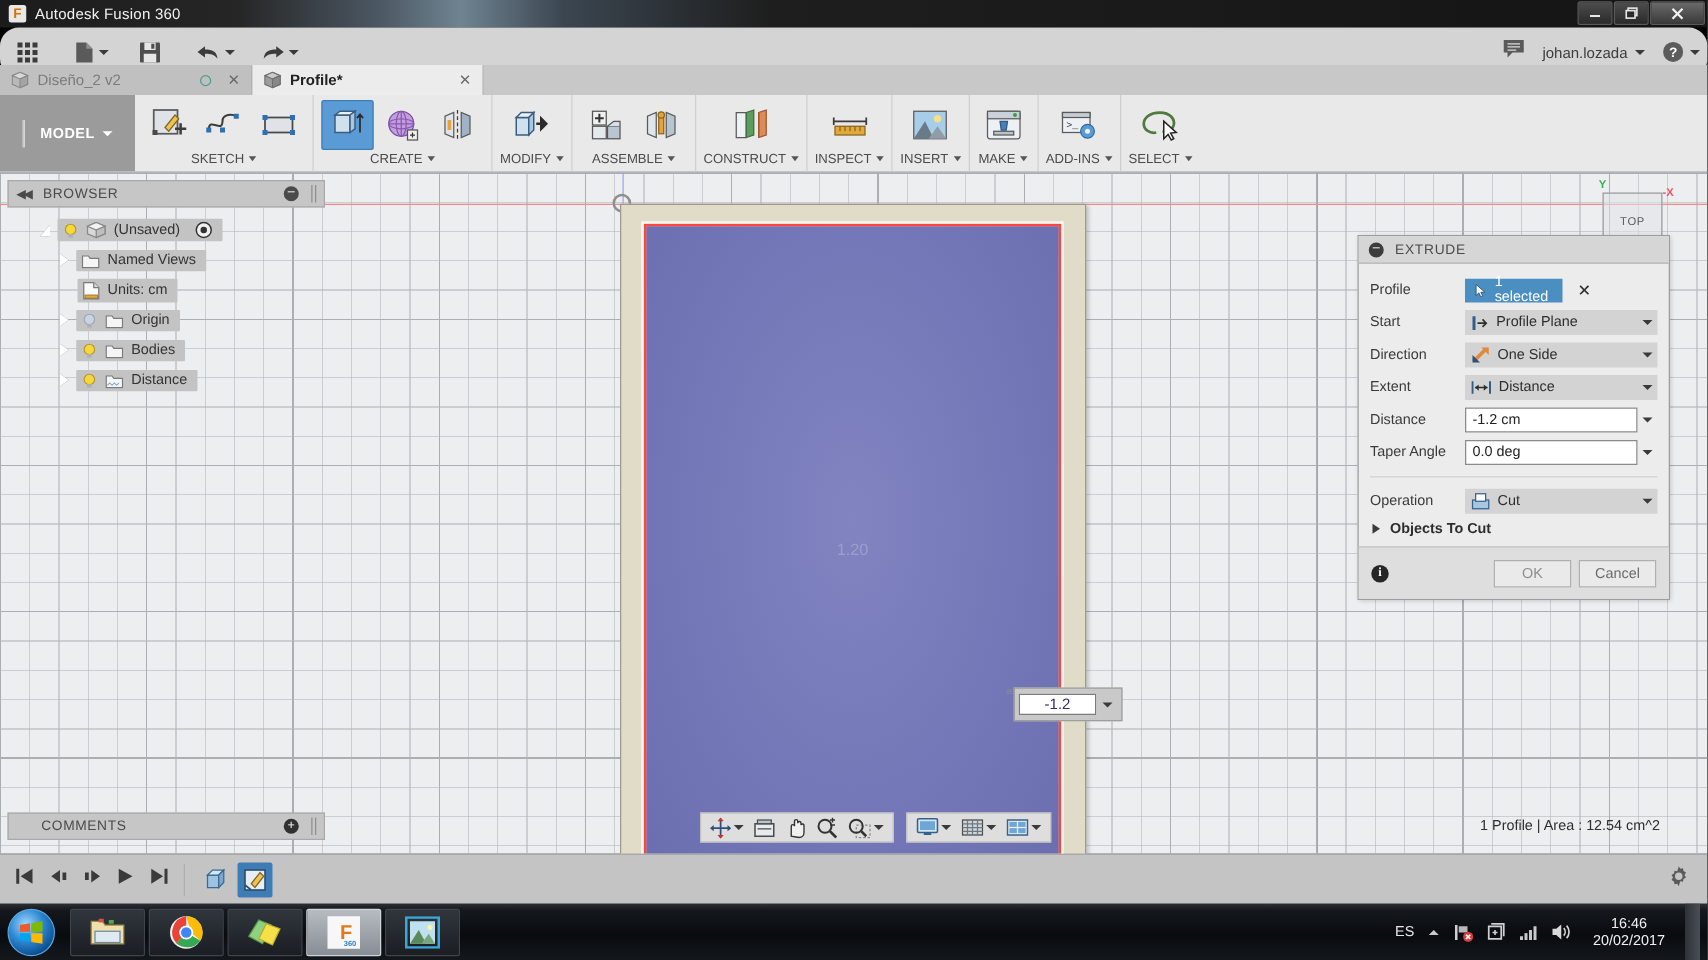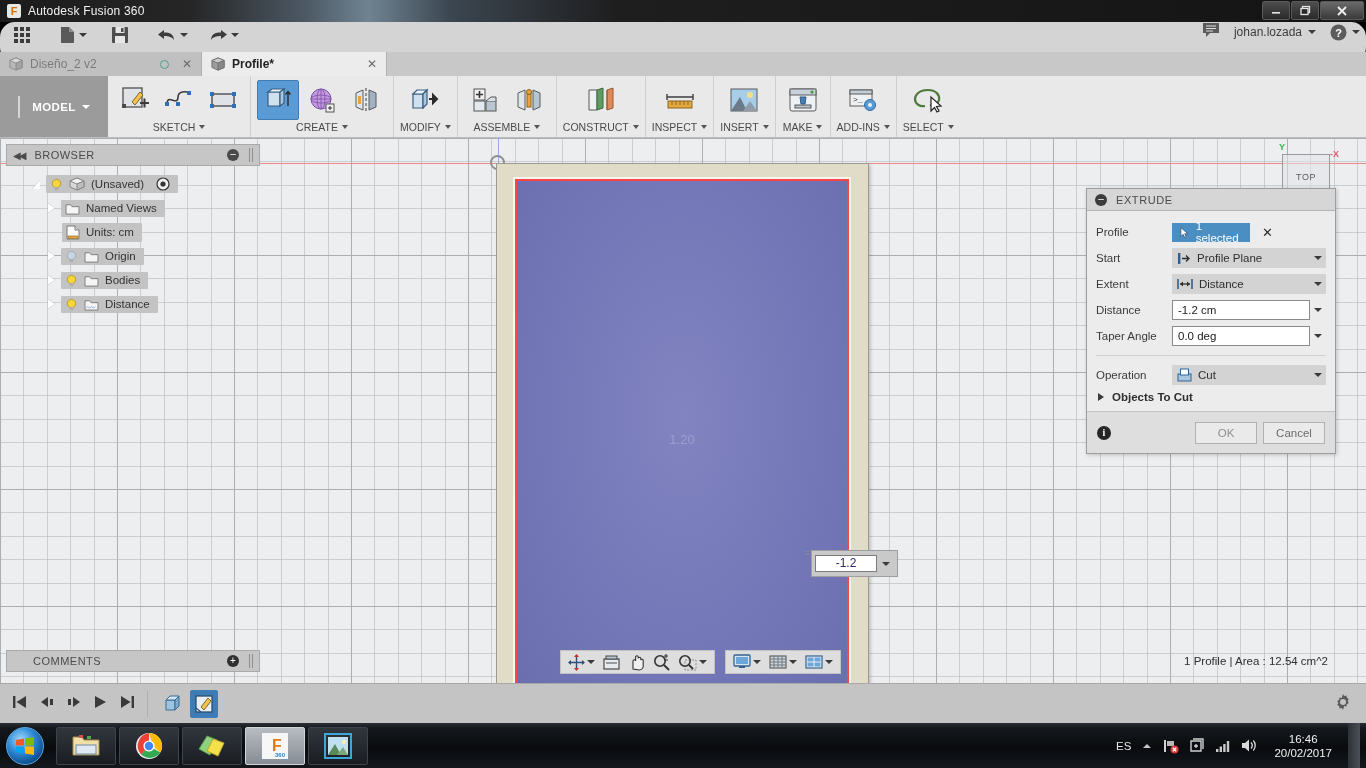--- a/index.html
+++ b/index.html
@@ -27,21 +27,21 @@
     width: 28px; height: 19px; display: flex; align-items: center; justify-content: center;
     background: linear-gradient(to bottom,#4d4d4d,#2a2a2a);
     border: 1px solid #5a5a5a; border-radius: 2px; color: #e6e6e6; font-size: 11px;
   }
   .tb-wb.close { background: linear-gradient(to bottom,#6a6a6a,#3a3a3a); width: 44px; }
 
   
   .qat {
     position: absolute; left: 0; top: 22px; width: 1366px; height: 40px;
     background: #d4d4d4; border-bottom: 1px solid #b8b8b8;
-    display: flex;  border-radius: 15px;
+    display: flex; align-items: center; border-radius: 15px;
   }
   .qat-btn {
     height: 26px; padding: 0 5px; display: flex; align-items: center; gap: 3px;
   }
   .caret-d { width: 0; height: 0; border-left: 4px solid transparent; border-right: 4px solid transparent; border-top: 4px solid #3a3a3a; }
   .qat-right { position: absolute; right: 6px; display: flex; align-items: center; gap: 14px; }
   .user-name { font-size: 12px; color: #3c3c3c; }
 
   
   .tabs {
@@ -764,20 +764,32 @@
         <div class="ex-combo">
           <svg width="14" height="13" viewBox="0 0 14 13">
               <rect x="1" y="1" width="2.4" height="11" fill="#2f5f8c"></rect>
               <path d="M5 6.5 h7 M9 3.5 l3 3 l-3 3" fill="none" stroke="#2f2f2f" stroke-width="1.3"></path>
             </svg>
           <span>Profile Plane</span>
           <span class="caret-d cc"></span>
         </div>
       </div>
 
+      <div class="ex-row">
+        <span class="ex-label">Direction</span>
+        <div class="ex-combo">
+          <svg width="15" height="14" viewBox="0 0 15 14">
+              <path d="M2 12 L12 2" stroke="#e08a3c" stroke-width="3"></path>
+              <path d="M8 1 L14 1 L14 7 Z" fill="#e08a3c"></path>
+              <path d="M1 13 L1 7 L7 13 Z" fill="#2f4f7a"></path>
+            </svg>
+          <span>One Side</span>
+          <span class="caret-d cc"></span>
+        </div>
+      </div>
 
       <div class="ex-row">
         <span class="ex-label">Extent</span>
         <div class="ex-combo">
           <svg width="16" height="12" viewBox="0 0 16 12">
               <path d="M1 1 V11 M15 1 V11" stroke="#2f5f8c" stroke-width="1.6"></path>
               <path d="M3 6 H13" stroke="#2f2f2f" stroke-width="1.3"></path>
               <path d="M3 6 L6 3.5 L6 8.5 Z M13 6 L10 3.5 L10 8.5 Z" fill="#2f2f2f"></path>
             </svg>
           <span>Distance</span>

